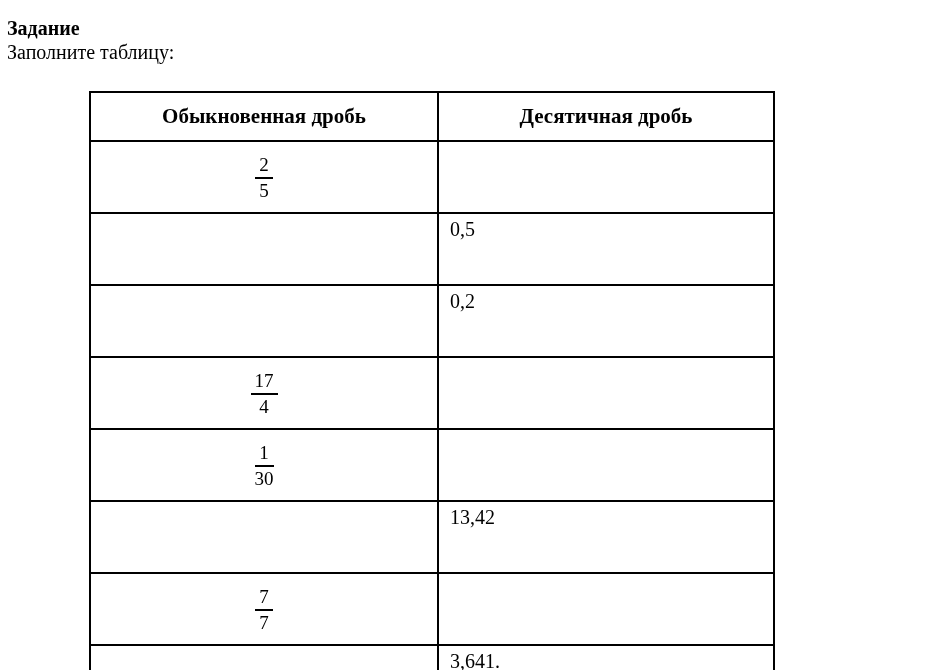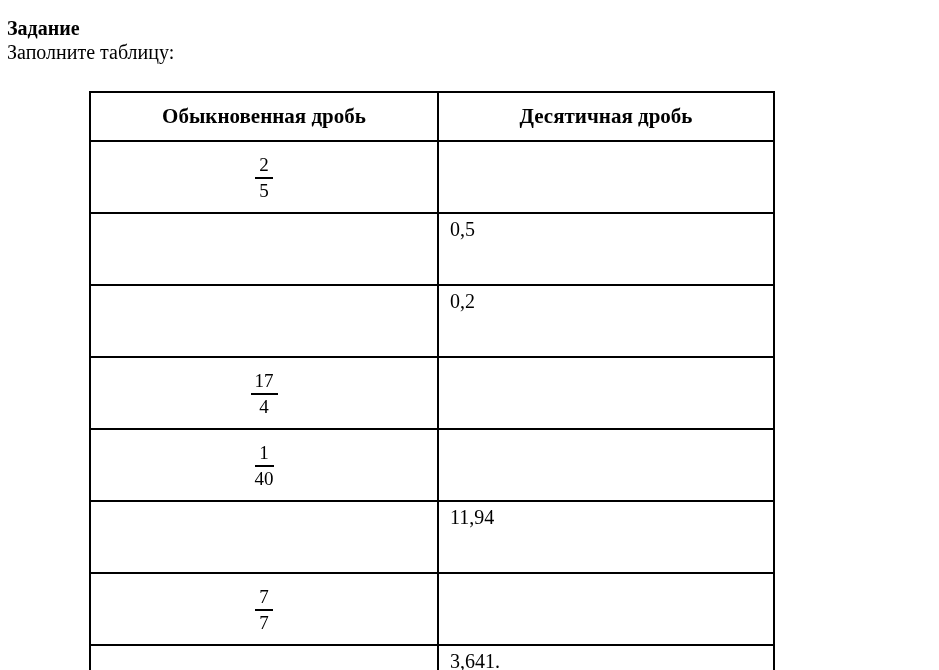--- a/index.html
+++ b/index.html
@@ -118,26 +118,26 @@
         </tr>
         <tr>
           <td class="frac-cell"></td>
           <td class="dec-cell">0,2</td>
         </tr>
         <tr>
           <td class="frac-cell"><span class="fraction"><span class="num">17</span><span class="den">4</span></span></td>
           <td class="dec-cell"></td>
         </tr>
         <tr>
-          <td class="frac-cell"><span class="fraction"><span class="num">1</span><span class="den">40</span></span></td>
+          <td class="frac-cell"><span class="fraction"><span class="num">1</span><span class="den">30</span></span></td>
           <td class="dec-cell"></td>
         </tr>
         <tr>
           <td class="frac-cell"></td>
-          <td class="dec-cell">11,94</td>
+          <td class="dec-cell">13,42</td>
         </tr>
         <tr>
           <td class="frac-cell"><span class="fraction"><span class="num">7</span><span class="den">7</span></span></td>
           <td class="dec-cell"></td>
         </tr>
         <tr>
           <td class="frac-cell"></td>
           <td class="dec-cell">3,641.</td>
         </tr>
       </tbody>

